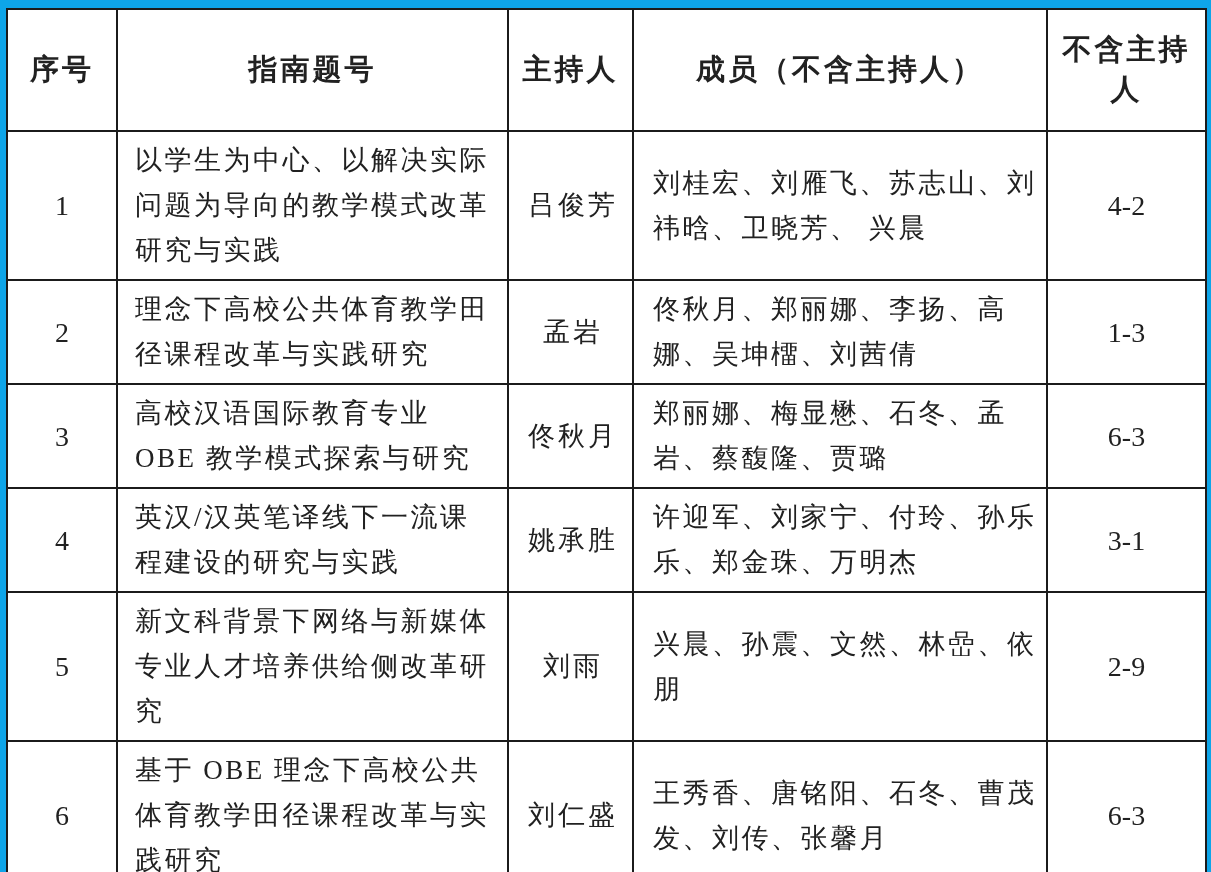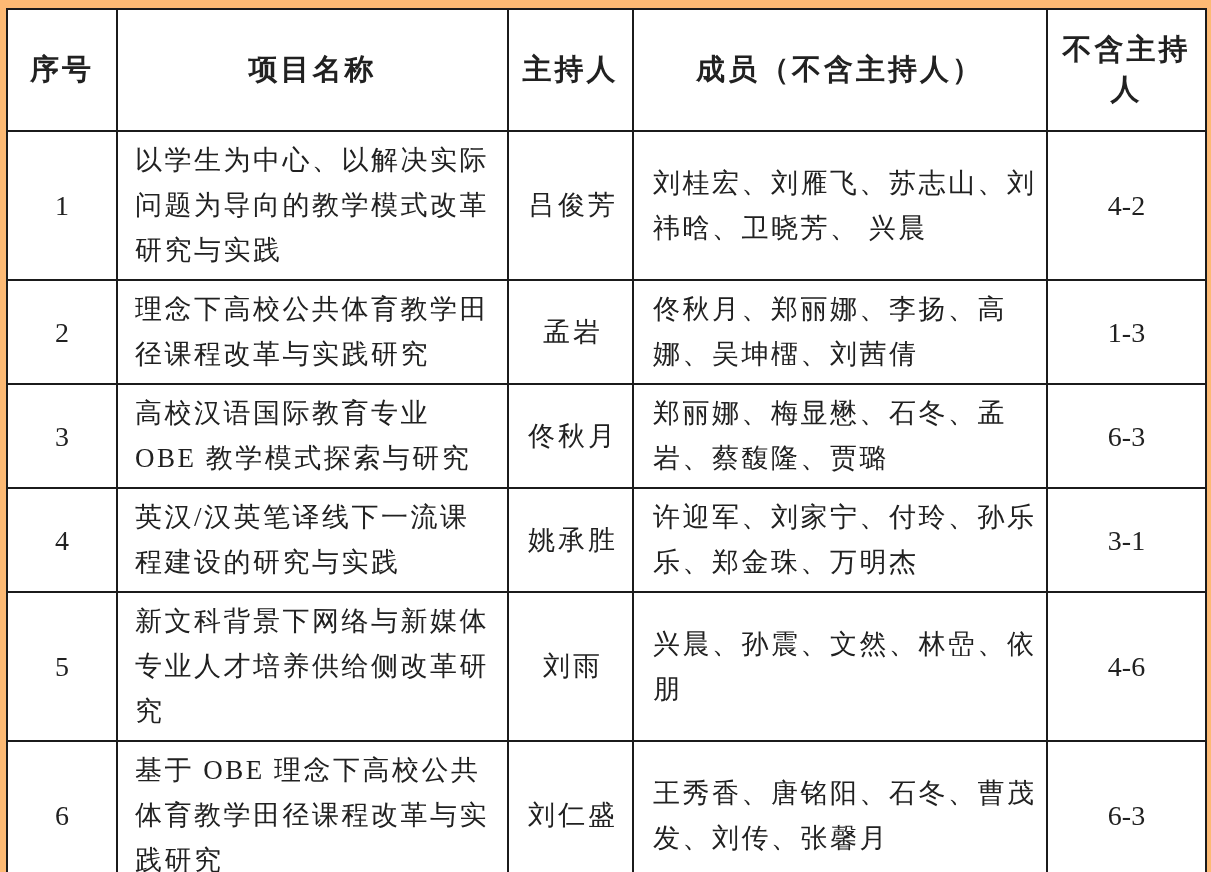--- a/index.html
+++ b/index.html
@@ -4,21 +4,21 @@
 <style>
   html, body {
     margin: 0;
     padding: 0;
     background: #ffffff;
   }
   .page {
     position: relative;
     width: 1211px;
     height: 872px;
-    background: #fdba74;
+    background: #0ea5e9;
     font-family: "Liberation Serif", "DejaVu Serif", serif;
     color: #212121;
     overflow: hidden;
   }
   table.doc-table {
     position: absolute;
     left: 6px;
     top: 8px;
     width: 1199px;
     height: 856px;
@@ -84,21 +84,21 @@
     <colgroup>
         <col class="w-index">
         <col class="w-project">
         <col class="w-host">
         <col class="w-members">
         <col class="w-guide">
       </colgroup>
     <thead>
       <tr>
           <th>序号</th>
-          <th>项目名称</th>
+          <th>指南题号</th>
           <th>主持人</th>
           <th>成员（不含主持人）</th>
           <th>不含主持人</th>
         </tr>
     </thead>
     <tbody>
         <tr>
           <td class="col-index">1</td>
           <td class="col-project">以学生为中心、以解决实际问题为导向的教学模式改革研究与实践</td>
           <td class="col-host">吕俊芳</td>
@@ -124,21 +124,21 @@
           <td class="col-project">英汉/汉英笔译线下一流课程建设的研究与实践</td>
           <td class="col-host">姚承胜</td>
           <td class="col-members">许迎军、刘家宁、付玲、孙乐乐、郑金珠、万明杰</td>
           <td class="col-guide">3-1</td>
         </tr>
         <tr>
           <td class="col-index">5</td>
           <td class="col-project">新文科背景下网络与新媒体专业人才培养供给侧改革研究</td>
           <td class="col-host">刘雨</td>
           <td class="col-members">兴晨、孙震、文然、林嵒、依朋</td>
-          <td class="col-guide">4-6</td>
+          <td class="col-guide">2-9</td>
         </tr>
         <tr>
           <td class="col-index">6</td>
           <td class="col-project">基于 OBE 理念下高校公共体育教学田径课程改革与实践研究</td>
           <td class="col-host">刘仁盛</td>
           <td class="col-members">王秀香、唐铭阳、石冬、曹茂发、刘传、张馨月</td>
           <td class="col-guide">6-3</td>
         </tr>
       </tbody>
   </table>

